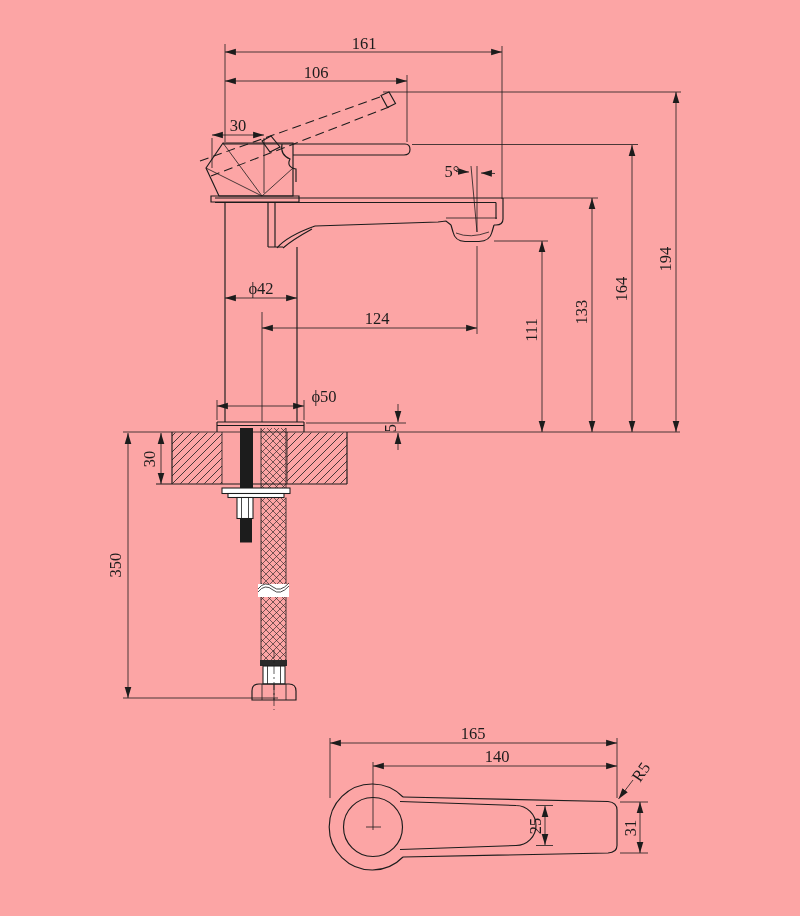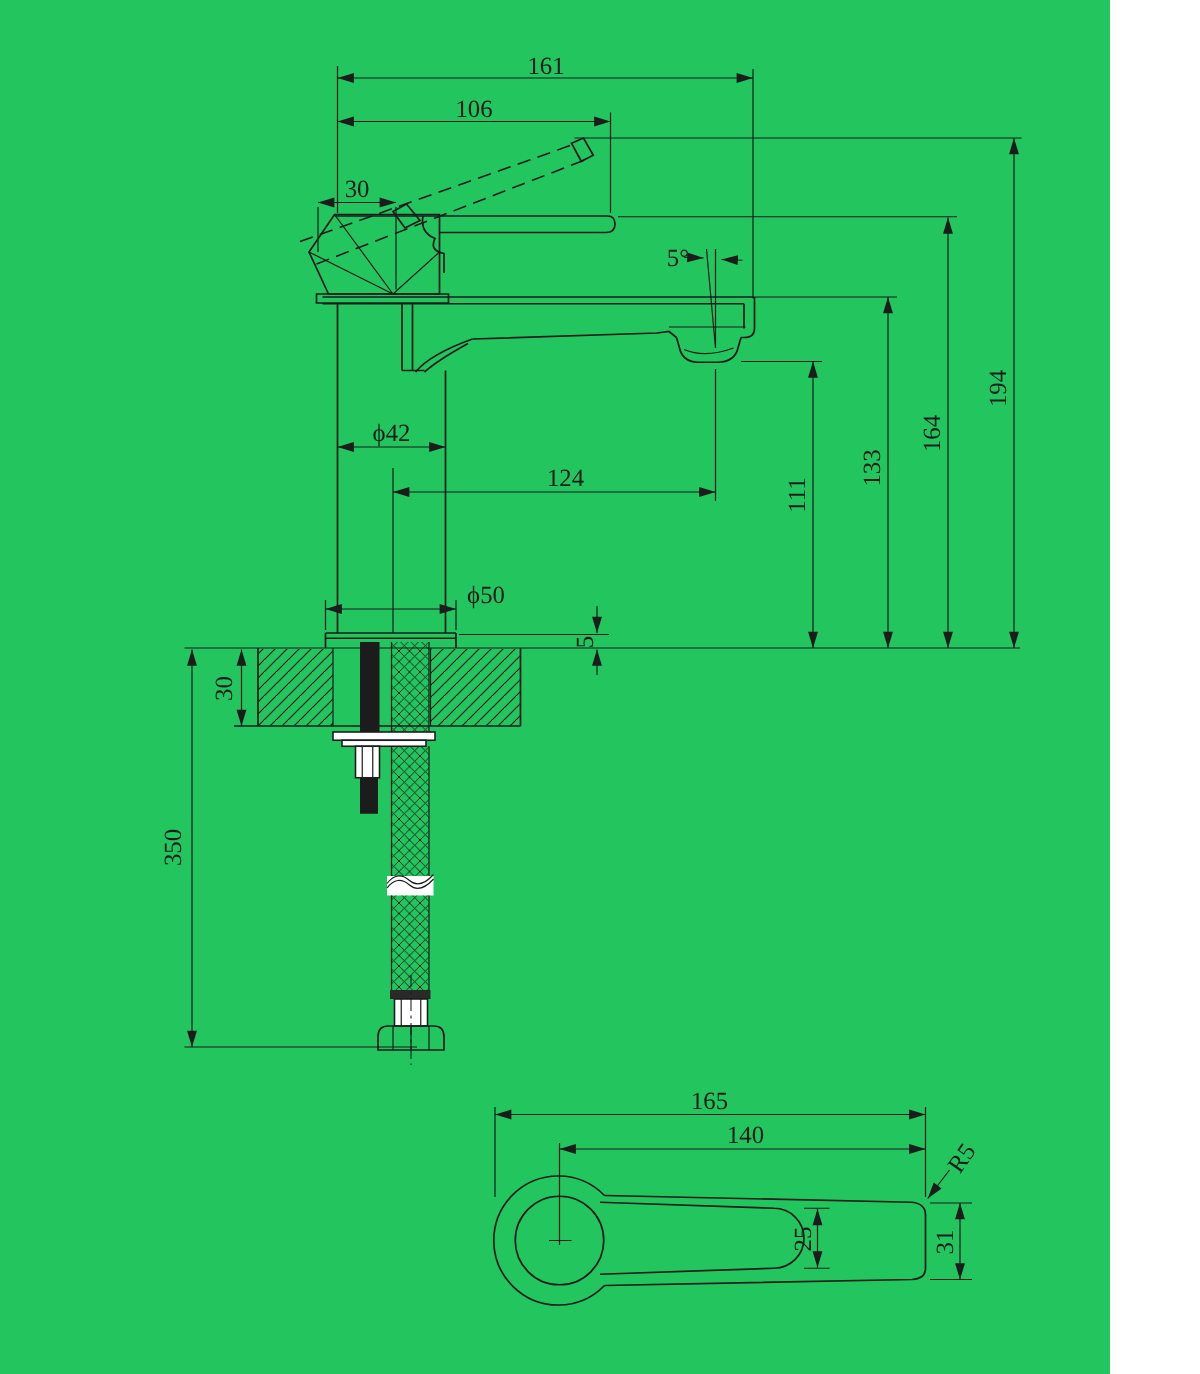--- a/index.html
+++ b/index.html
@@ -1,16 +1,16 @@
 <!DOCTYPE html>
 <html><head>
 <meta charset="utf-8">
 <style>
   html,body{margin:0;padding:0;background:#ffffff;}
-  .page{width:740px;height:916px;position:relative;background:#22c55e;margin:0;}
+  .page{width:800px;height:916px;position:relative;background:#fca5a5;margin:0;}
   svg{display:block;}
   .o  {fill:none;stroke:#1c1c1c;stroke-width:1.15;stroke-linecap:butt;}
   .t  {fill:none;stroke:#1c1c1c;stroke-width:0.8;}
   .dashline{fill:none;stroke:#1c1c1c;stroke-width:1.05;stroke-dasharray:9 5;}
   .cl {fill:none;stroke:#1c1c1c;stroke-width:0.7;stroke-dasharray:8 3 2 3;}
   .blk{fill:#1c1c1c;stroke:none;}
   .wfill{fill:#ffffff;stroke:#1c1c1c;stroke-width:1.05;}
   .lbl{font-family:"Liberation Serif","DejaVu Serif",serif;font-size:16.5px;fill:#1c1c1c;text-anchor:middle;}
 </style>
 </head>

